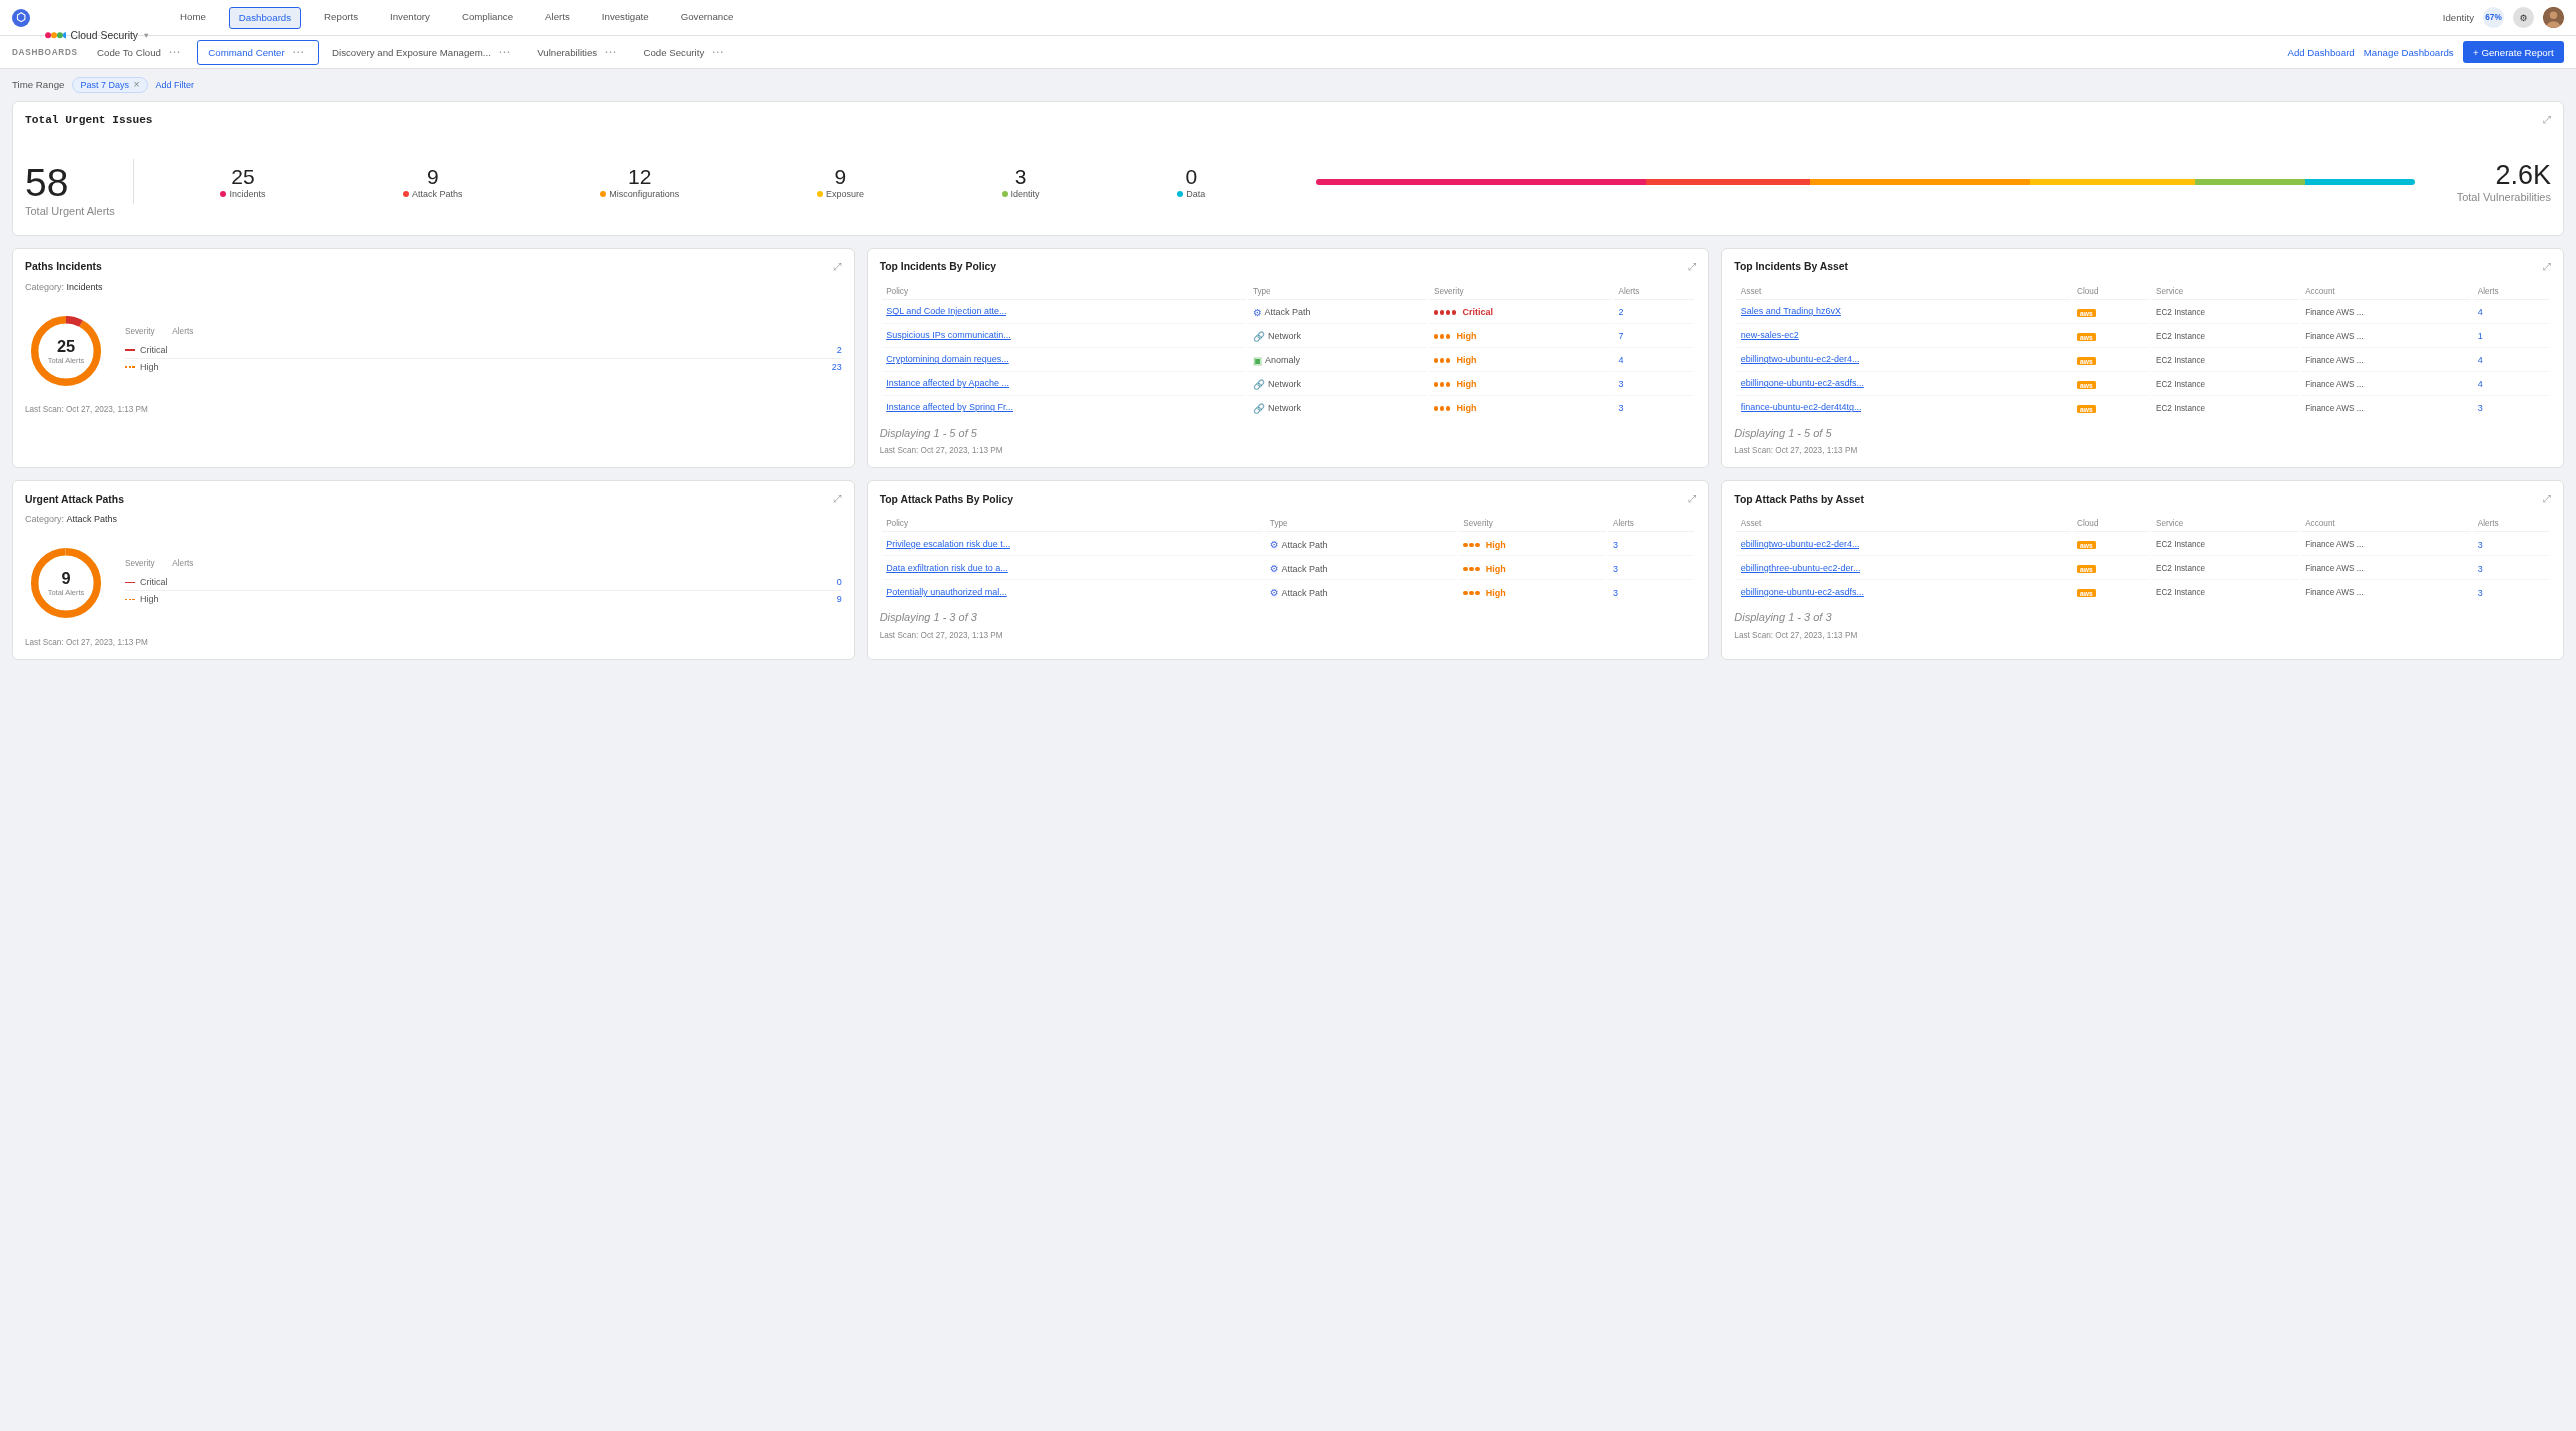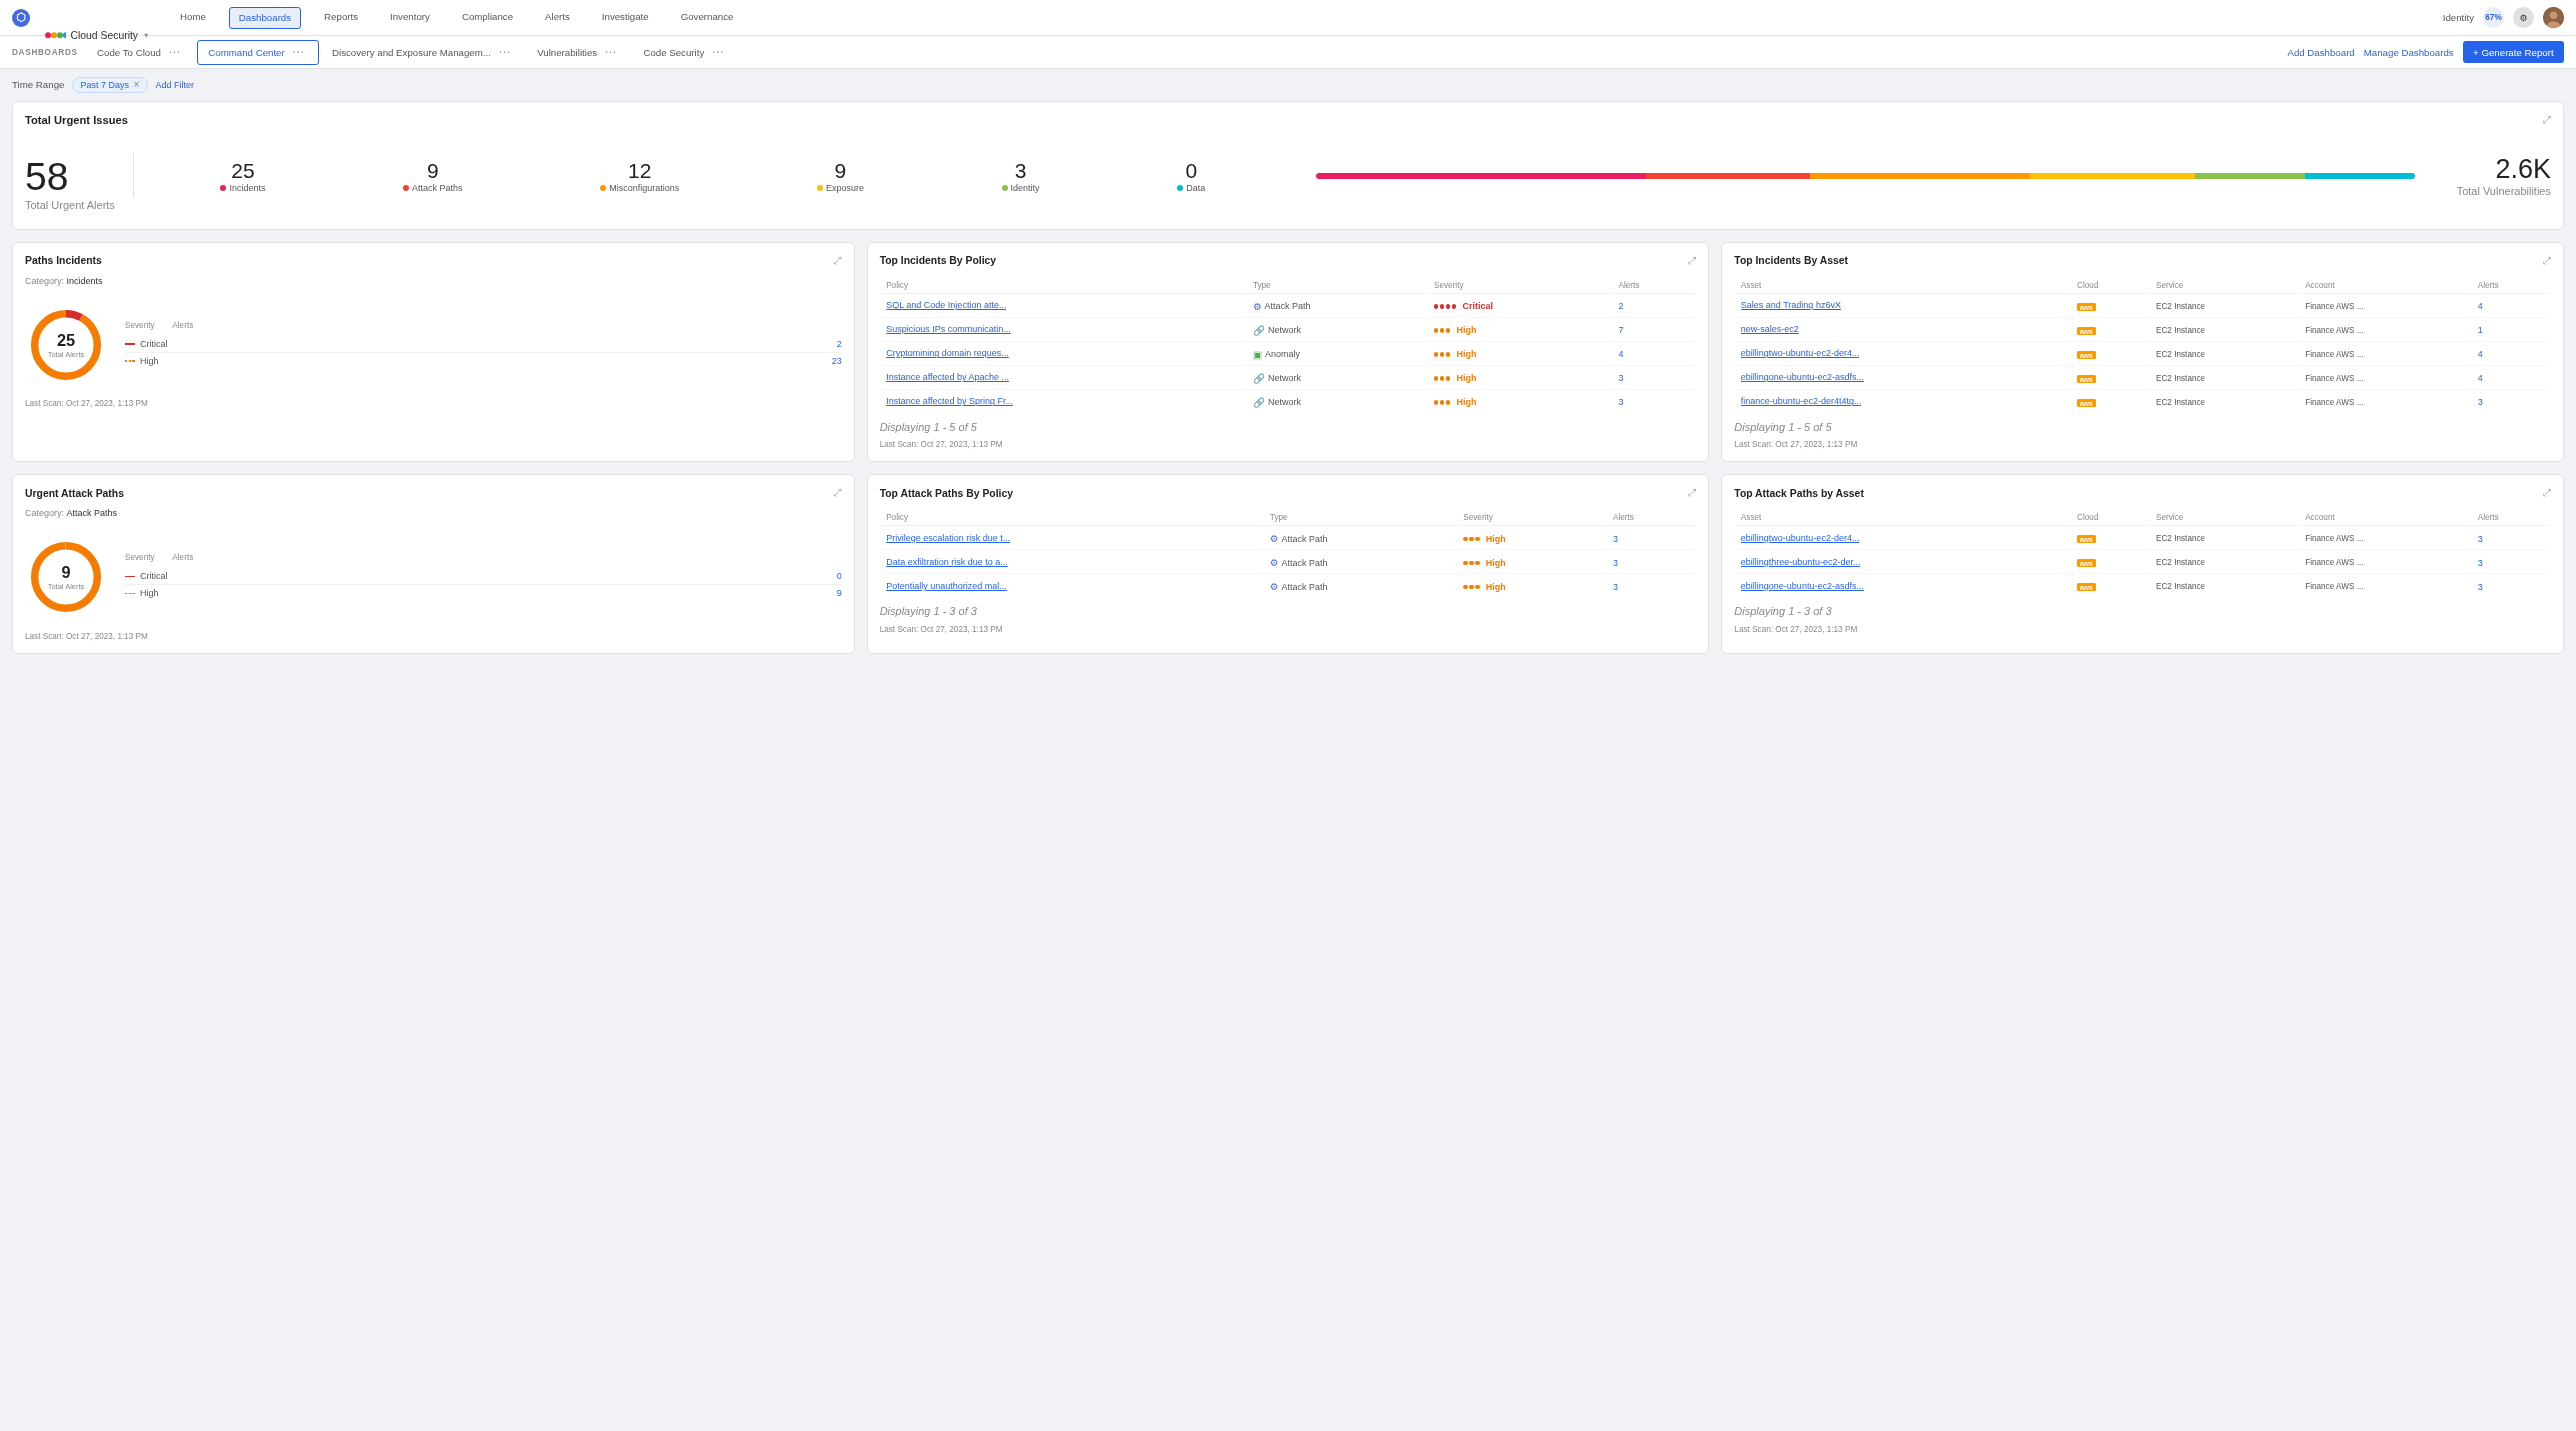--- a/index.html
+++ b/index.html
@@ -63,21 +63,21 @@
     .main-content { padding: 0 12px 12px 12px; }
 
     
     .card {
       background: white;
       border-radius: 6px;
       border: 0.7px solid #e0e0e0;
       padding: 12px;
       margin-bottom: 12px;
     }
-    .card-header { display: flex; align-items: flex-end; justify-content: space-between; margin-bottom: 9px; }
+    .card-header { display: flex; align-items: flex-end; justify-content: space-between; margin-bottom: 15px; font-family: Liberation Mono, monospace; }
     .card-title { font-size: 11.2px; font-weight: 600; color: #222; }
     .expand-icon { color: #999; cursor: pointer; font-size: 10.4px; }
 
     
     .urgent-issues-content { display: flex; align-items: center; gap: 18px; padding: 6px 0; }
     .big-number { font-size: 39px; font-weight: 300; color: #222; line-height: 1; margin-top: 16px; }
     .big-number-label { font-size: 11px; color: #888; margin-top: 3px; }
     .issues-divider { width: 0.7px; background: #e0e0e0; height: 45px; }
     .issues-metrics { display: flex; flex: 1; justify-content: space-around; align-items: center; }
     .metric-item { text-align: center; }

